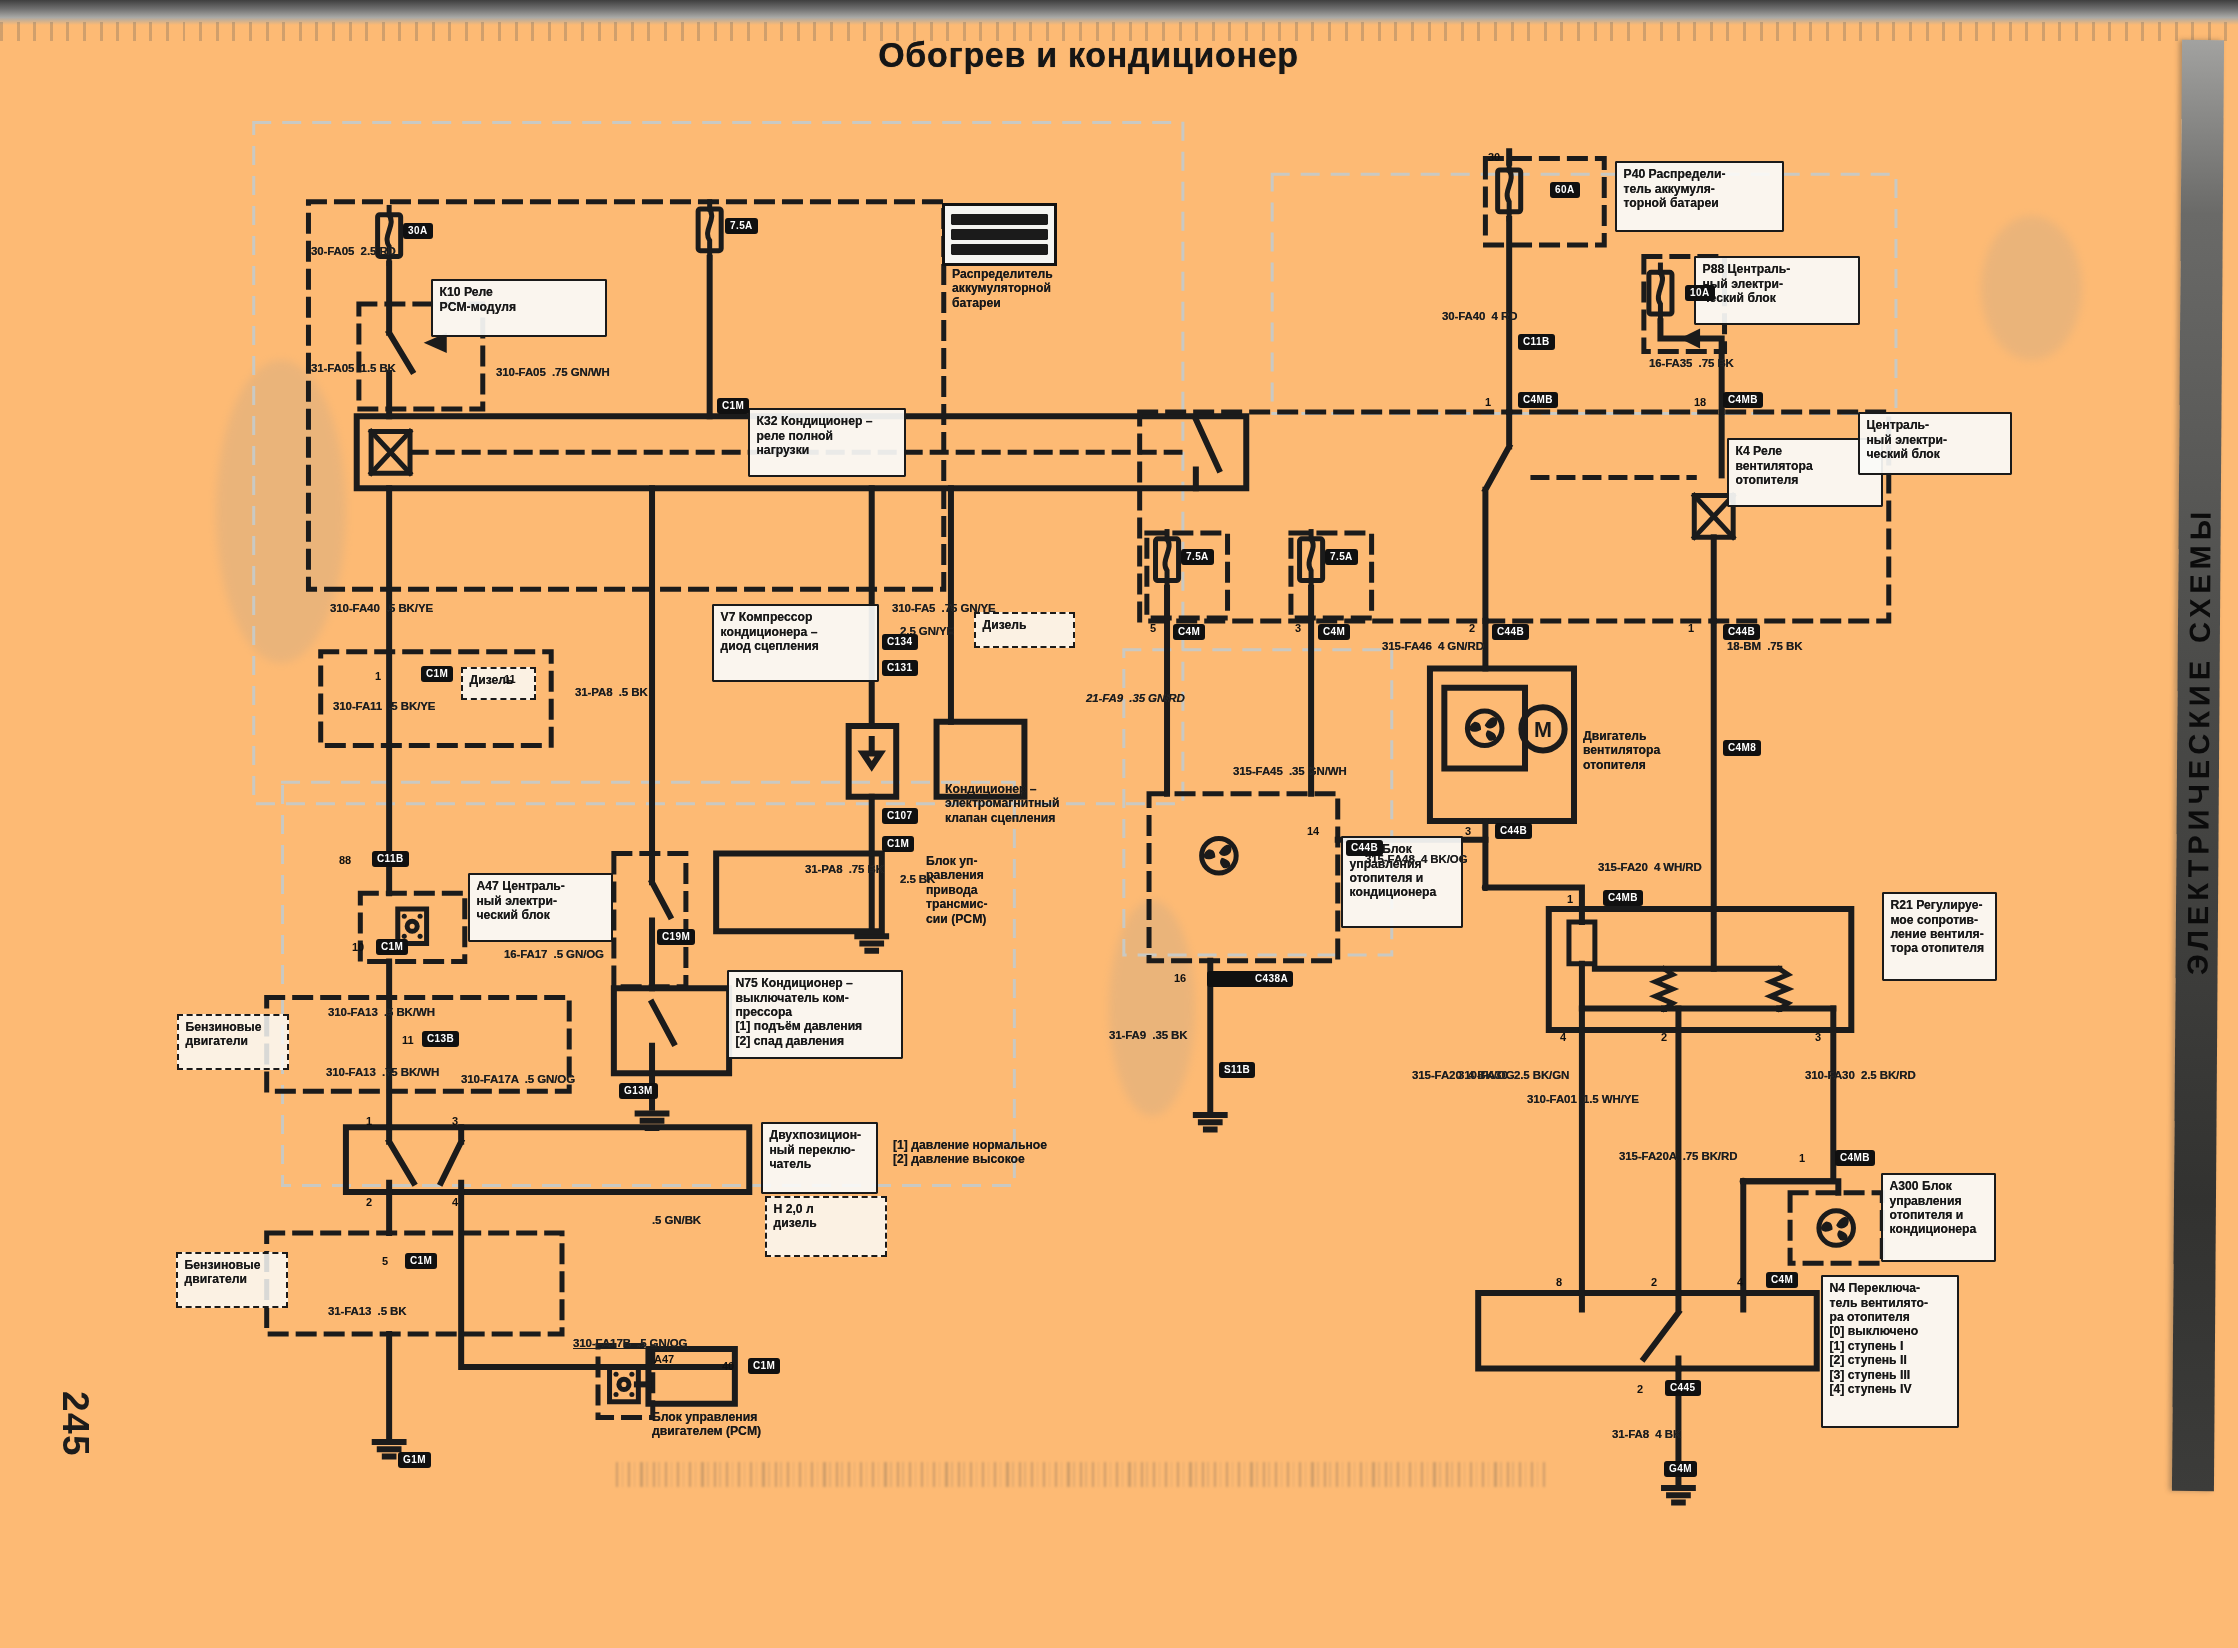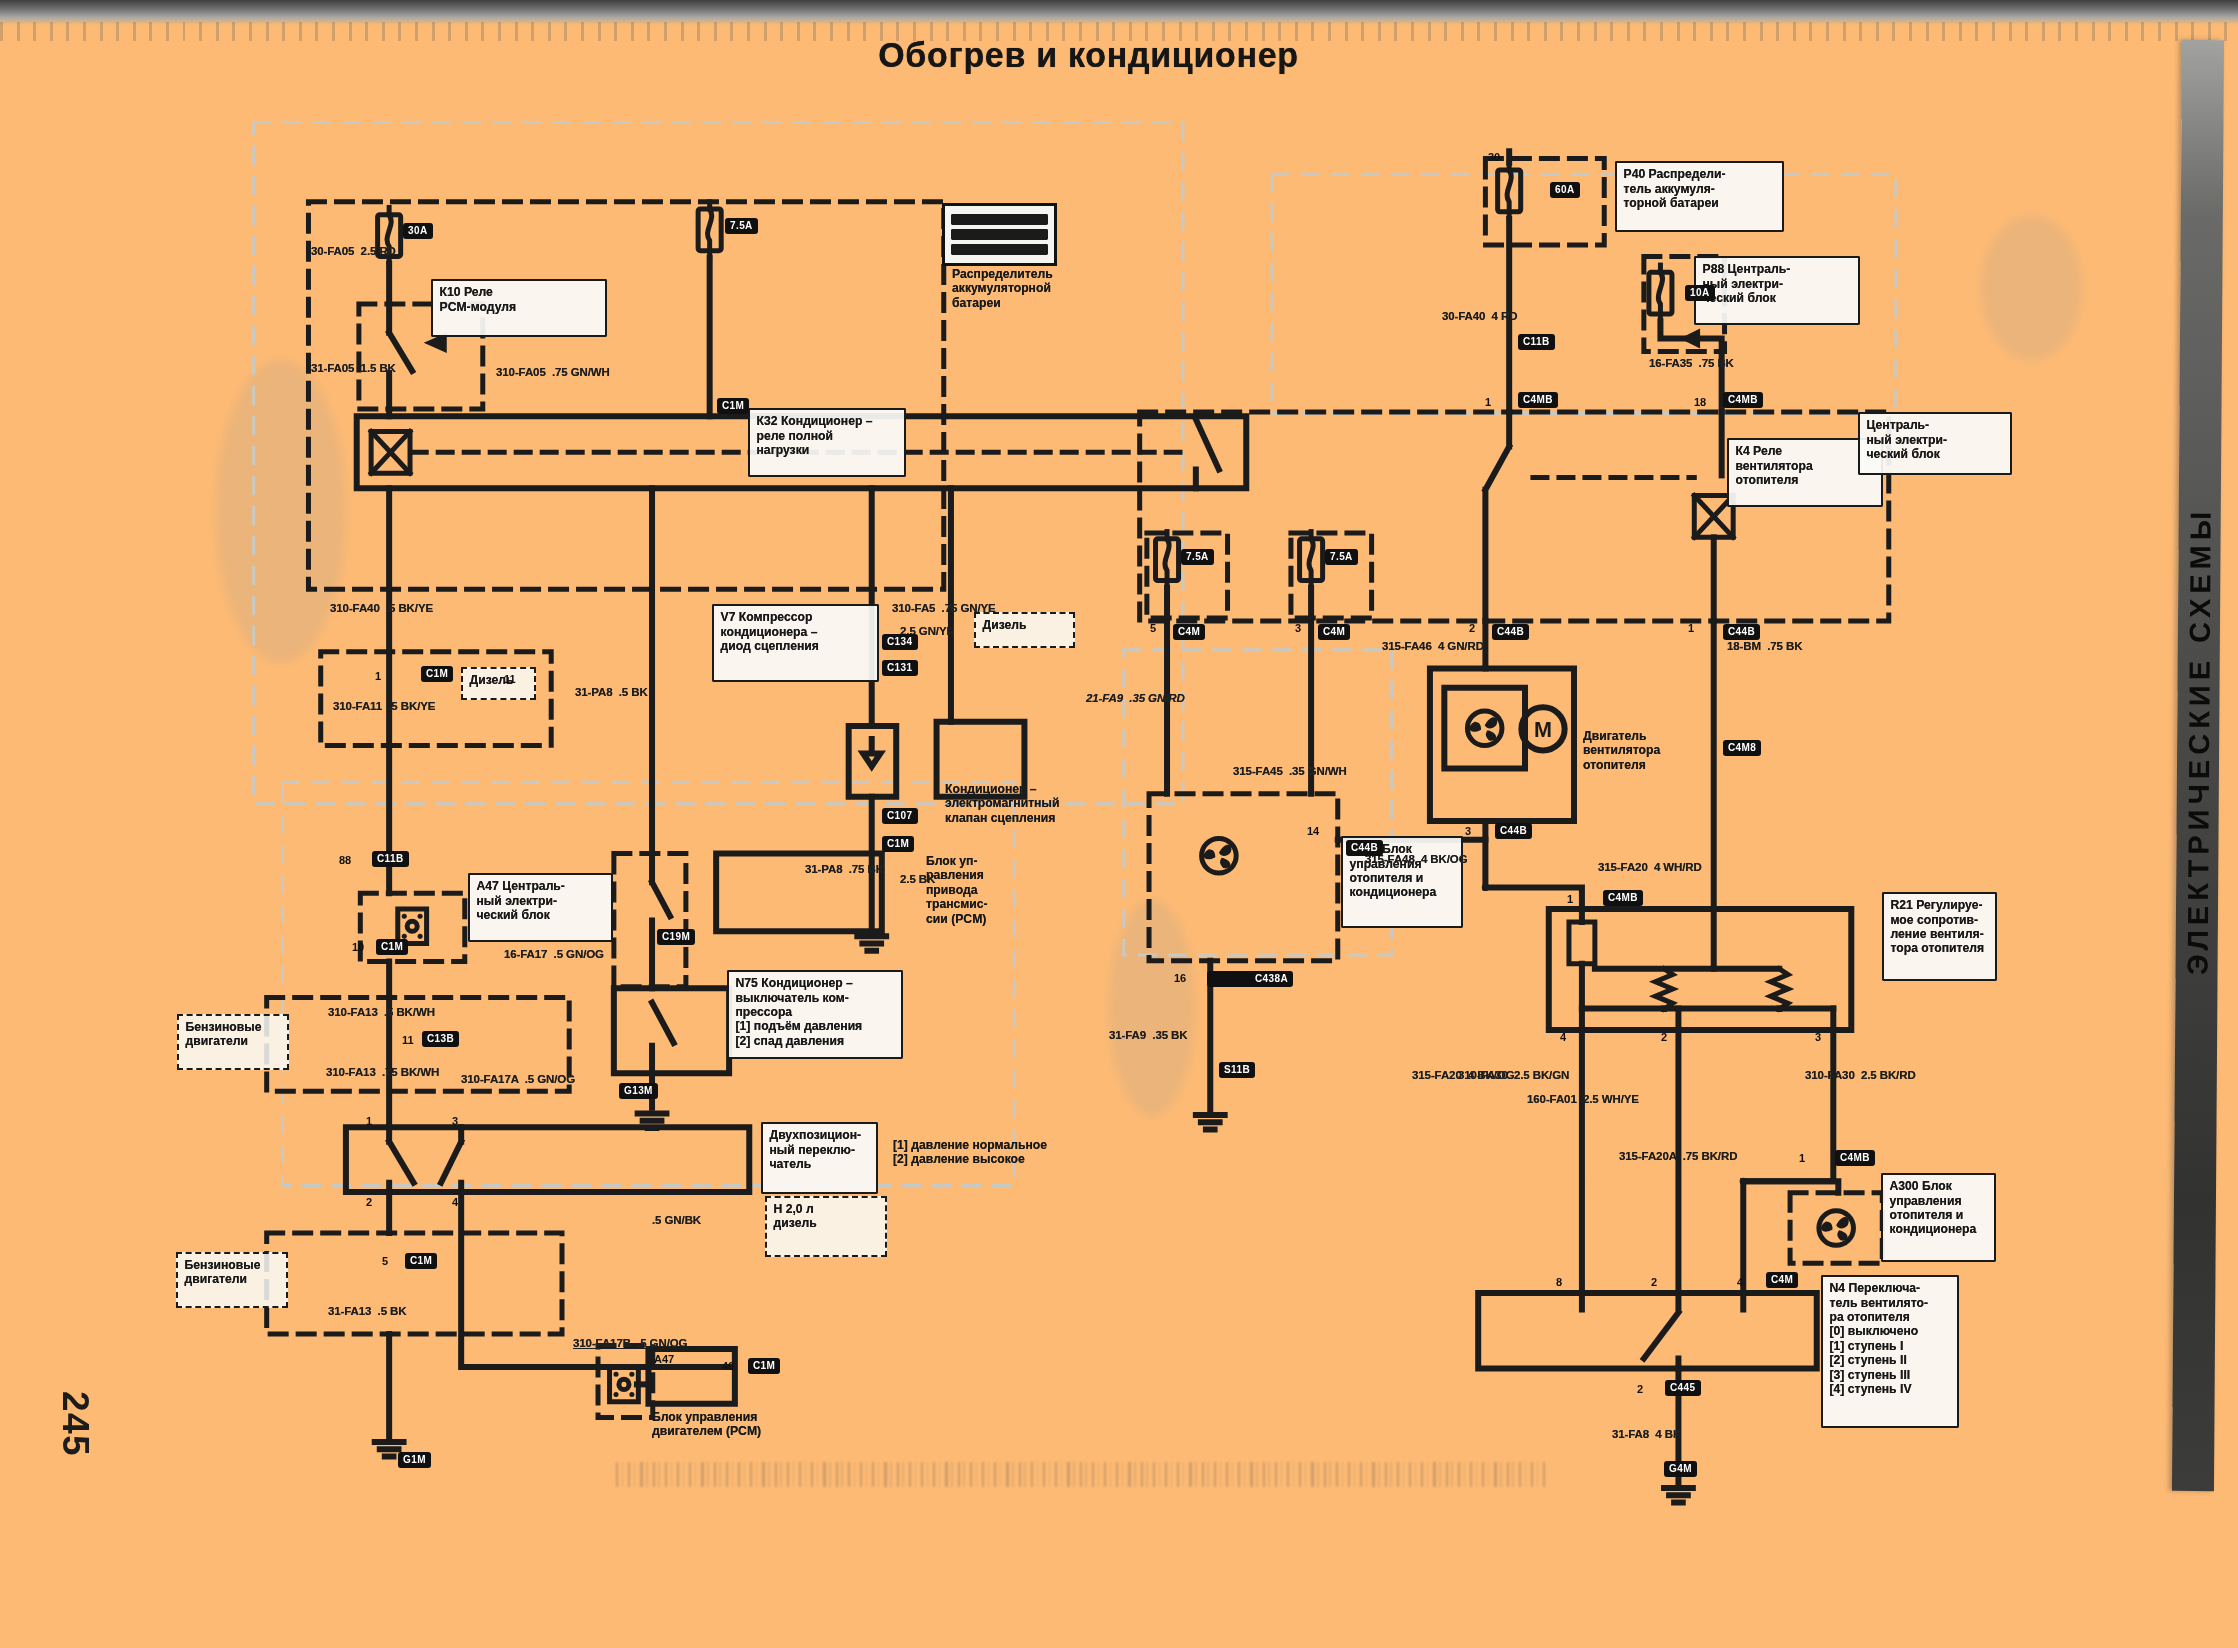--- a/index.html
+++ b/index.html
@@ -308,21 +308,21 @@
       <div class="wlabel" style="left: 1649px; top: 357px;">16-FA35  .75 BK</div>
       <div class="wlabel" style="left: 1086px; top: 692px; font-style: italic;">21-FA9  .35 GN/RD</div>
       <div class="wlabel" style="left: 1233px; top: 765px;">315-FA45  .35 GN/WH</div>
       <div class="wlabel" style="left: 1382px; top: 640px;">315-FA46  4 GN/RD</div>
       <div class="wlabel" style="left: 1727px; top: 640px;">18-BM  .75 BK</div>
       <div class="wlabel" style="left: 1365px; top: 853px;">315-FA48  4 BK/OG</div>
       <div class="wlabel" style="left: 1598px; top: 861px;">315-FA20  4 WH/RD</div>
       <div class="wlabel" style="left: 1109px; top: 1029px;">31-FA9  .35 BK</div>
       <div class="wlabel" style="left: 1412px; top: 1069px;">315-FA20  4 BK/OG</div>
       <div class="wlabel" style="left: 1458px; top: 1069px;">310-FA30  2.5 BK/GN</div>
-      <div class="wlabel" style="left: 1527px; top: 1093px;">160-FA01  2.5 WH/YE</div>
+      <div class="wlabel" style="left: 1527px; top: 1093px;">310-FA01  1.5 WH/YE</div>
       <div class="wlabel" style="left: 1805px; top: 1069px;">310-FA30  2.5 BK/RD</div>
       <div class="wlabel" style="left: 1619px; top: 1150px;">315-FA20A  .75 BK/RD</div>
       <div class="wlabel" style="left: 1612px; top: 1428px;">31-FA8  4 BK</div>
       <div class="pin" style="left: 339px; top: 854px;">88</div>
       <div class="pin" style="left: 352px; top: 941px;">10</div>
       <div class="pin" style="left: 375px; top: 670px;">1</div>
       <div class="pin" style="left: 504px; top: 673px;">11</div>
       <div class="pin" style="left: 402px; top: 1034px;">11</div>
       <div class="pin" style="left: 366px; top: 1115px;">1</div>
       <div class="pin" style="left: 452px; top: 1115px;">3</div>

